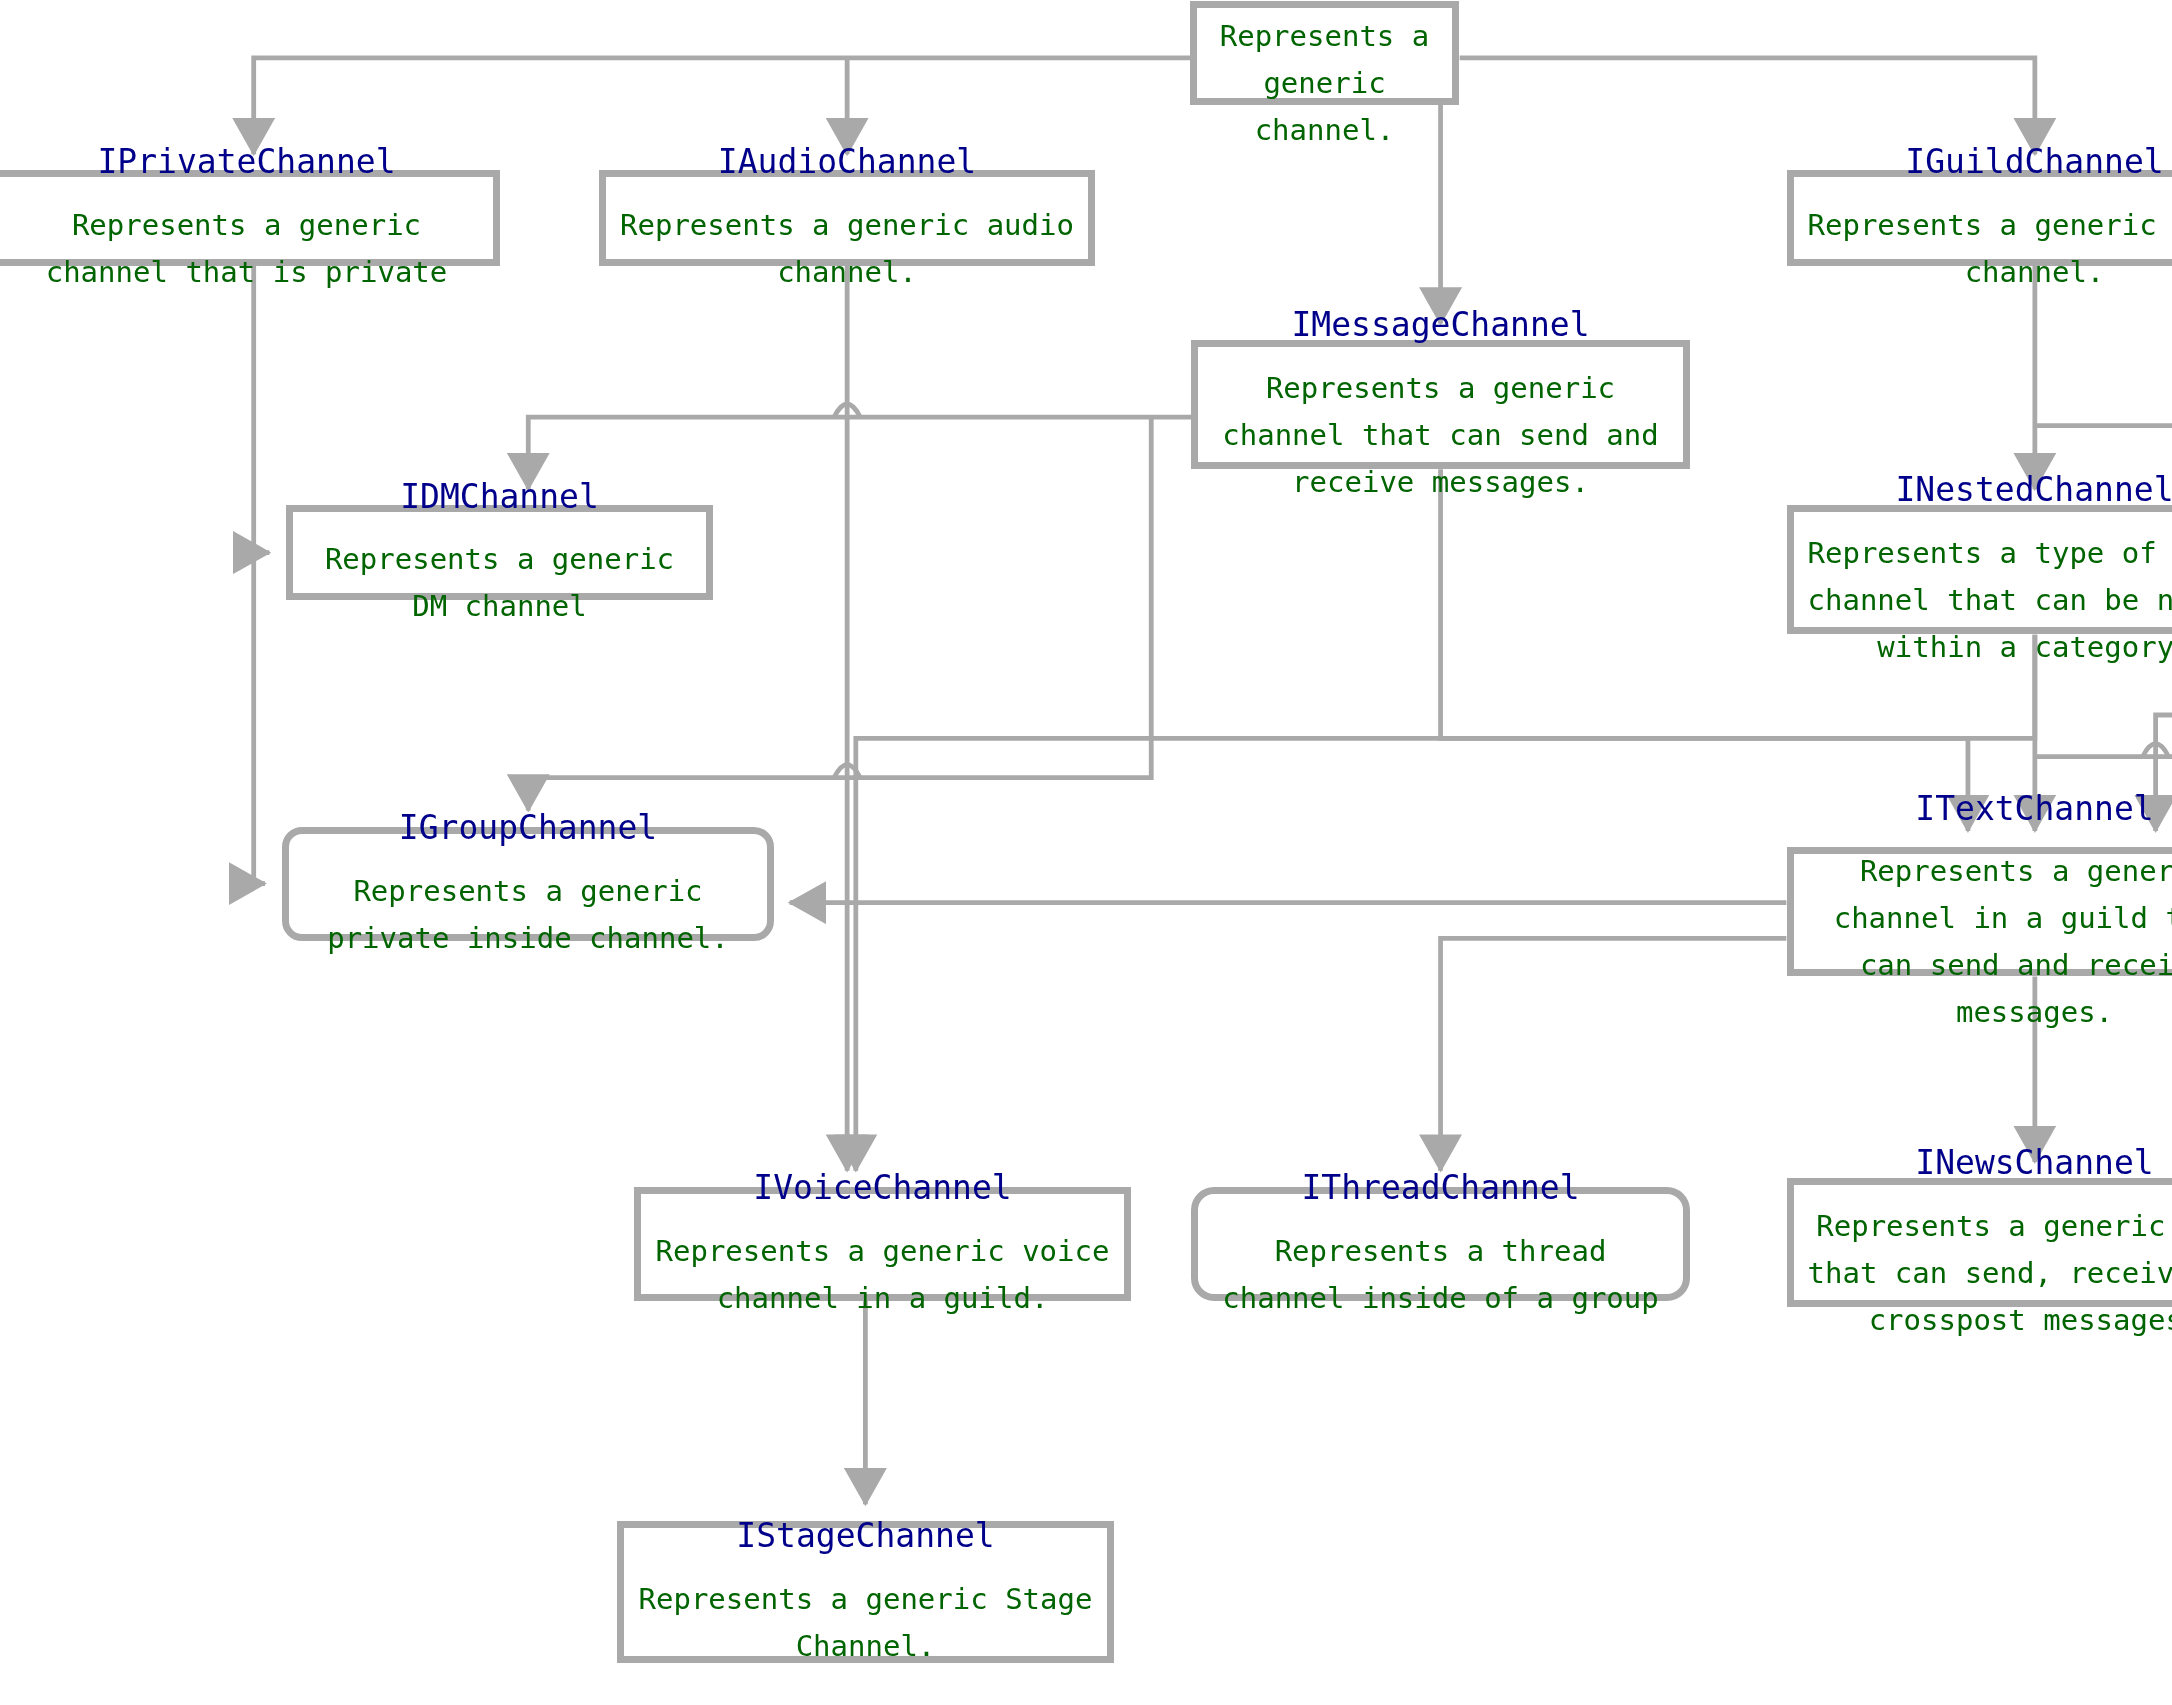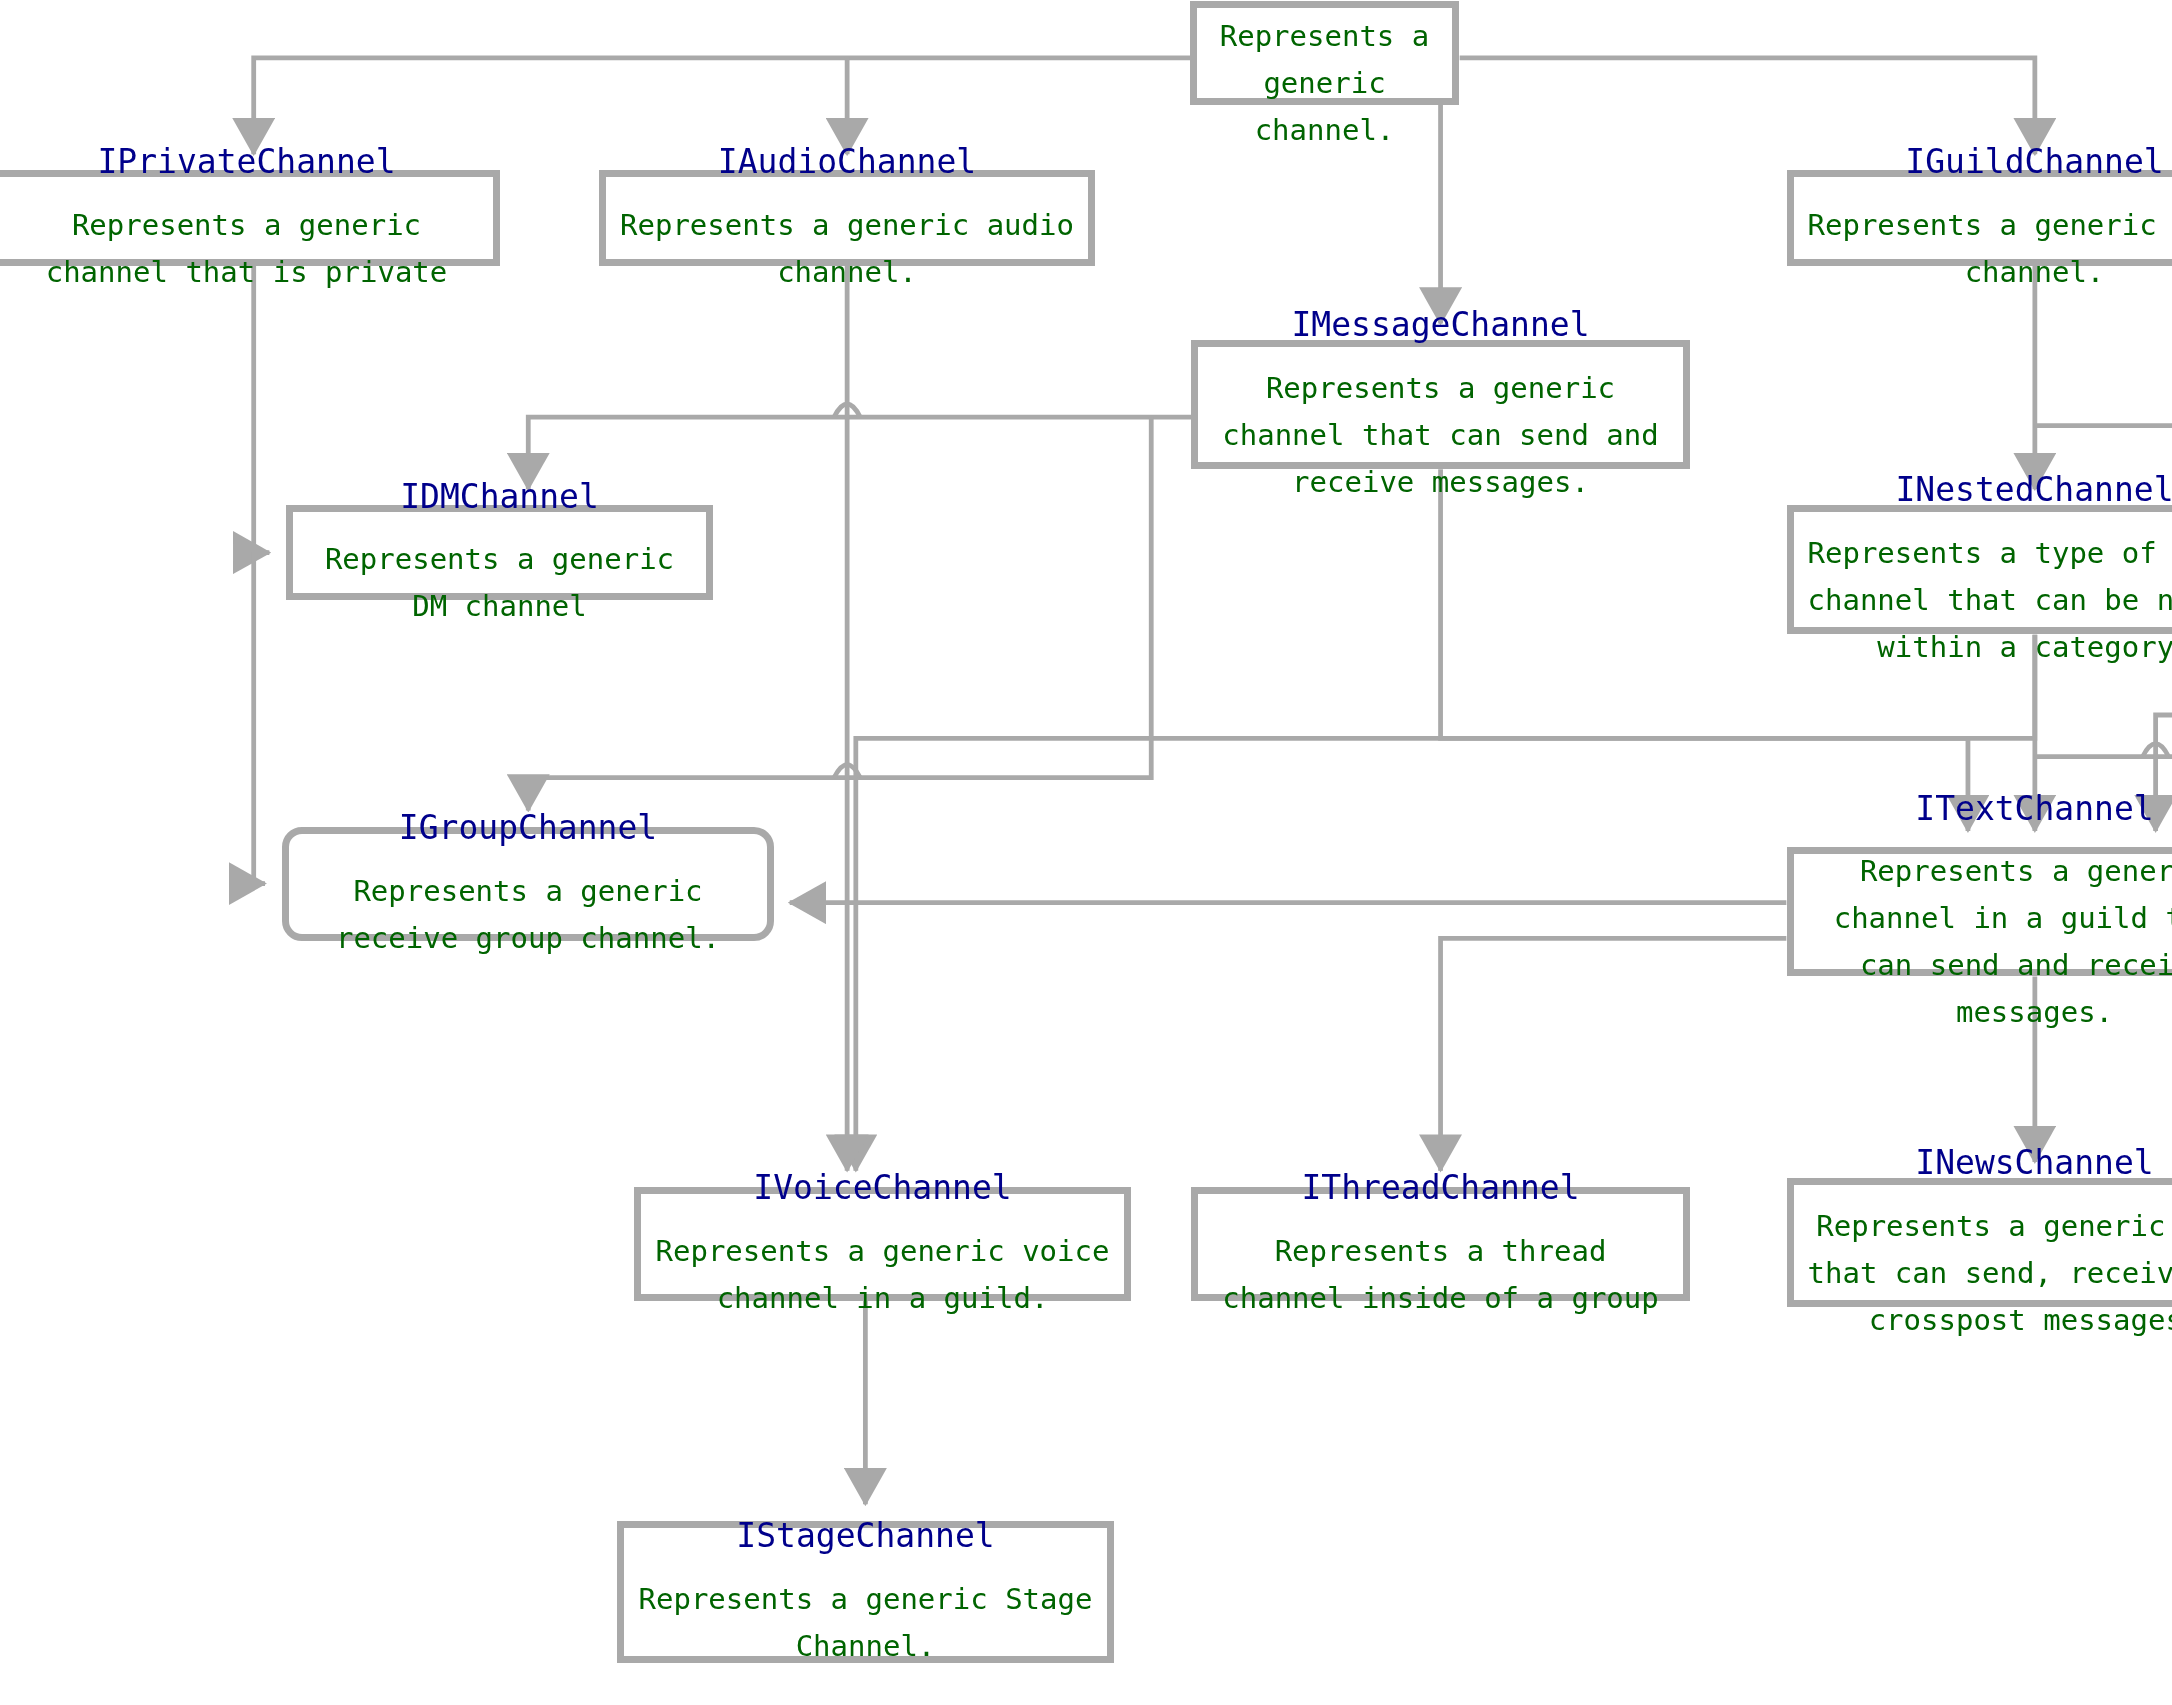--- a/index.html
+++ b/index.html
@@ -122,34 +122,34 @@
     <div class="desc">Represents a generic DM channel</div>
   </div>
 
   <div class="node" style="left:1787px;top:505px;width:495px;height:129px;">
     <div class="title">INestedChannel</div>
     <div class="desc">Represents a type of guild channel that can be nested within a category.</div>
   </div>
 
   <div class="node" style="left:282px;top:827px;width:492px;height:114px;border-radius:20px;">
     <div class="title">IGroupChannel</div>
-    <div class="desc">Represents a generic receive group channel.</div>
+    <div class="desc">Represents a generic private inside channel.</div>
   </div>
 
   <div class="node" style="left:1787px;top:847px;width:495px;height:129px;">
     <div class="title">ITextChannel</div>
     <div class="desc">Represents a generic channel in a guild that can send and receive messages.</div>
   </div>
 
   <div class="node" style="left:617px;top:1187px;width:497px;height:114px;margin-left:17px;">
     <div class="title">IVoiceChannel</div>
     <div class="desc">Represents a generic voice channel in a guild.</div>
   </div>
 
-  <div class="node" style="left:1191px;top:1187px;width:499px;height:114px;">
+  <div class="node" style="left:1191px;top:1187px;width:499px;height:114px;border-radius:23px;">
     <div class="title">IThreadChannel</div>
     <div class="desc">Represents a thread channel inside of a group</div>
   </div>
 
   <div class="node" style="left:1787px;top:1178px;width:495px;height:129px;">
     <div class="title">INewsChannel</div>
     <div class="desc">Represents a generic news that can send, receive and crosspost messages.</div>
   </div>
 
   <div class="node" style="left:617px;top:1521px;width:497px;height:142px;">

